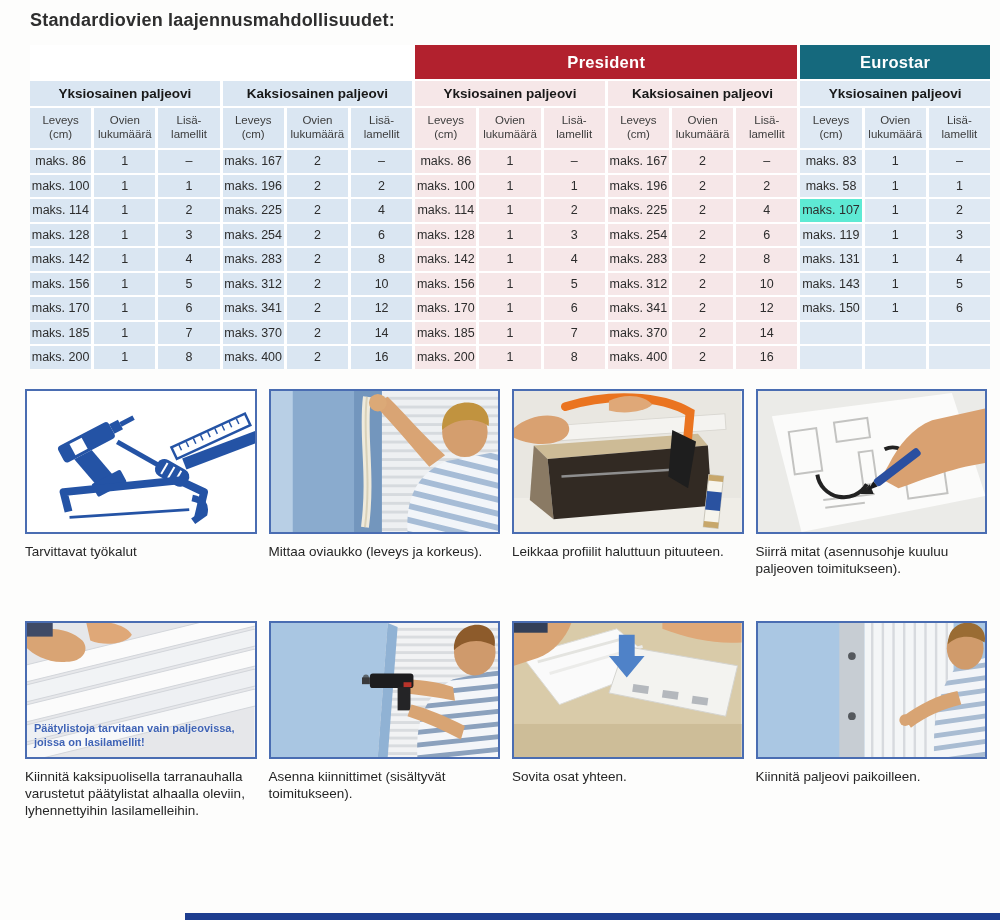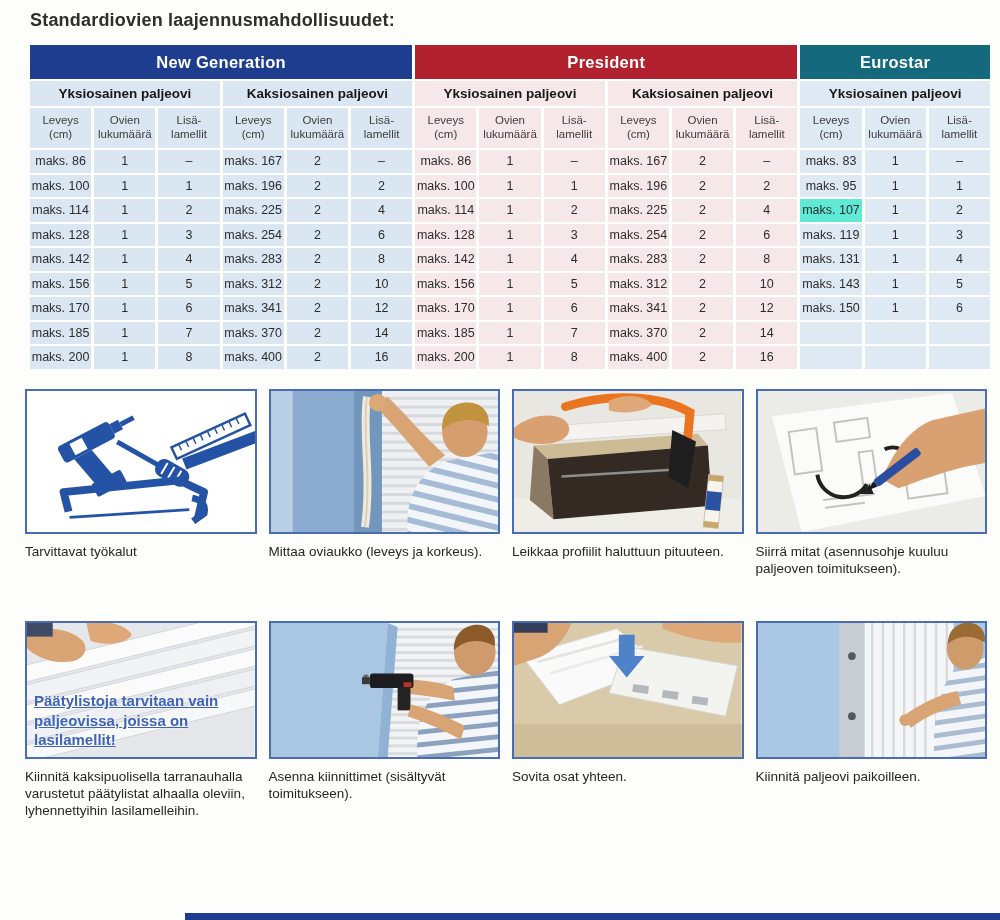--- a/index.html
+++ b/index.html
@@ -39,35 +39,33 @@
     box-sizing:border-box;overflow:hidden;
   }
   .row2 .photo{height:138px;}
   .photo svg{display:block;width:100%;height:100%;}
   figcaption{
     margin-top:9px;font-size:13.5px;line-height:1.28;color:#262626;min-height:52px;
     padding-right:6px;
   }
   .overlay-note{
     position:absolute;left:7px;bottom:7px;width:205px;
-    font-size:15px;line-height:1.3;color:#3f63b5;font-weight:bold;
+    font-size:11px;line-height:1.3;color:#3f63b5;font-weight:bold;
     text-shadow:0 0 2px rgba(255,255,255,.9);
-    text-decoration:underline;
   }
   .bottom-bar{position:absolute;left:185px;right:0;bottom:0;height:7px;background:#1e3d8f;}
 </style>
 </head>
 <body>
 
 <div class="sheet">
 
   <h1 class="page-title">Standardiovien laajennusmahdollisuudet:</h1>
 
   <div class="big-table" id="table-root">
-      <div class="band" style="grid-area: 1 / 1 / auto / span 6; background: rgb(30, 61, 143);">New Generation</div>
       <div class="band" style="grid-area: 1 / 7 / auto / span 6; background: rgb(178, 33, 46);">President</div>
       <div class="band" style="grid-area: 1 / 13 / auto / span 3; background: rgb(21, 105, 125);">Eurostar</div>
       <div class="sub" style="grid-area: 2 / 1 / auto / span 3; background: rgb(218, 230, 242);">Yksiosainen paljeovi</div>
       <div class="sub" style="grid-area: 2 / 4 / auto / span 3; background: rgb(218, 230, 242);">Kaksiosainen paljeovi</div>
       <div class="sub" style="grid-area: 2 / 7 / auto / span 3; background: rgb(246, 231, 232);">Yksiosainen paljeovi</div>
       <div class="sub" style="grid-area: 2 / 10 / auto / span 3; background: rgb(246, 231, 232);">Kaksiosainen paljeovi</div>
       <div class="sub" style="grid-area: 2 / 13 / auto / span 3; background: rgb(223, 233, 243);">Yksiosainen paljeovi</div>
       <div class="colh" style="grid-area: 3 / 1 / auto / span 1; background: rgb(218, 230, 242);">Leveys
 (cm)</div>
       <div class="colh" style="grid-area: 3 / 2 / auto / span 1; background: rgb(218, 230, 242);">Ovien
@@ -118,21 +116,21 @@
       <div class="cell" style="grid-area: 5 / 3 / auto / span 1; background: rgb(218, 230, 242);">1</div>
       <div class="cell" style="grid-area: 5 / 4 / auto / span 1; background: rgb(218, 230, 242);">maks. 196</div>
       <div class="cell" style="grid-area: 5 / 5 / auto / span 1; background: rgb(218, 230, 242);">2</div>
       <div class="cell" style="grid-area: 5 / 6 / auto / span 1; background: rgb(218, 230, 242);">2</div>
       <div class="cell" style="grid-area: 5 / 7 / auto / span 1; background: rgb(246, 231, 232);">maks. 100</div>
       <div class="cell" style="grid-area: 5 / 8 / auto / span 1; background: rgb(246, 231, 232);">1</div>
       <div class="cell" style="grid-area: 5 / 9 / auto / span 1; background: rgb(246, 231, 232);">1</div>
       <div class="cell" style="grid-area: 5 / 10 / auto / span 1; background: rgb(246, 231, 232);">maks. 196</div>
       <div class="cell" style="grid-area: 5 / 11 / auto / span 1; background: rgb(246, 231, 232);">2</div>
       <div class="cell" style="grid-area: 5 / 12 / auto / span 1; background: rgb(246, 231, 232);">2</div>
-      <div class="cell" style="grid-area: 5 / 13 / auto / span 1; background: rgb(223, 233, 243);">maks. 95</div>
+      <div class="cell" style="grid-area: 5 / 13 / auto / span 1; background: rgb(223, 233, 243);">maks. 58</div>
       <div class="cell" style="grid-area: 5 / 14 / auto / span 1; background: rgb(223, 233, 243);">1</div>
       <div class="cell" style="grid-area: 5 / 15 / auto / span 1; background: rgb(223, 233, 243);">1</div>
       <div class="cell" style="grid-area: 6 / 1 / auto / span 1; background: rgb(218, 230, 242);">maks. 114</div>
       <div class="cell" style="grid-area: 6 / 2 / auto / span 1; background: rgb(218, 230, 242);">1</div>
       <div class="cell" style="grid-area: 6 / 3 / auto / span 1; background: rgb(218, 230, 242);">2</div>
       <div class="cell" style="grid-area: 6 / 4 / auto / span 1; background: rgb(218, 230, 242);">maks. 225</div>
       <div class="cell" style="grid-area: 6 / 5 / auto / span 1; background: rgb(218, 230, 242);">2</div>
       <div class="cell" style="grid-area: 6 / 6 / auto / span 1; background: rgb(218, 230, 242);">4</div>
       <div class="cell" style="grid-area: 6 / 7 / auto / span 1; background: rgb(246, 231, 232);">maks. 114</div>
       <div class="cell" style="grid-area: 6 / 8 / auto / span 1; background: rgb(246, 231, 232);">1</div>

